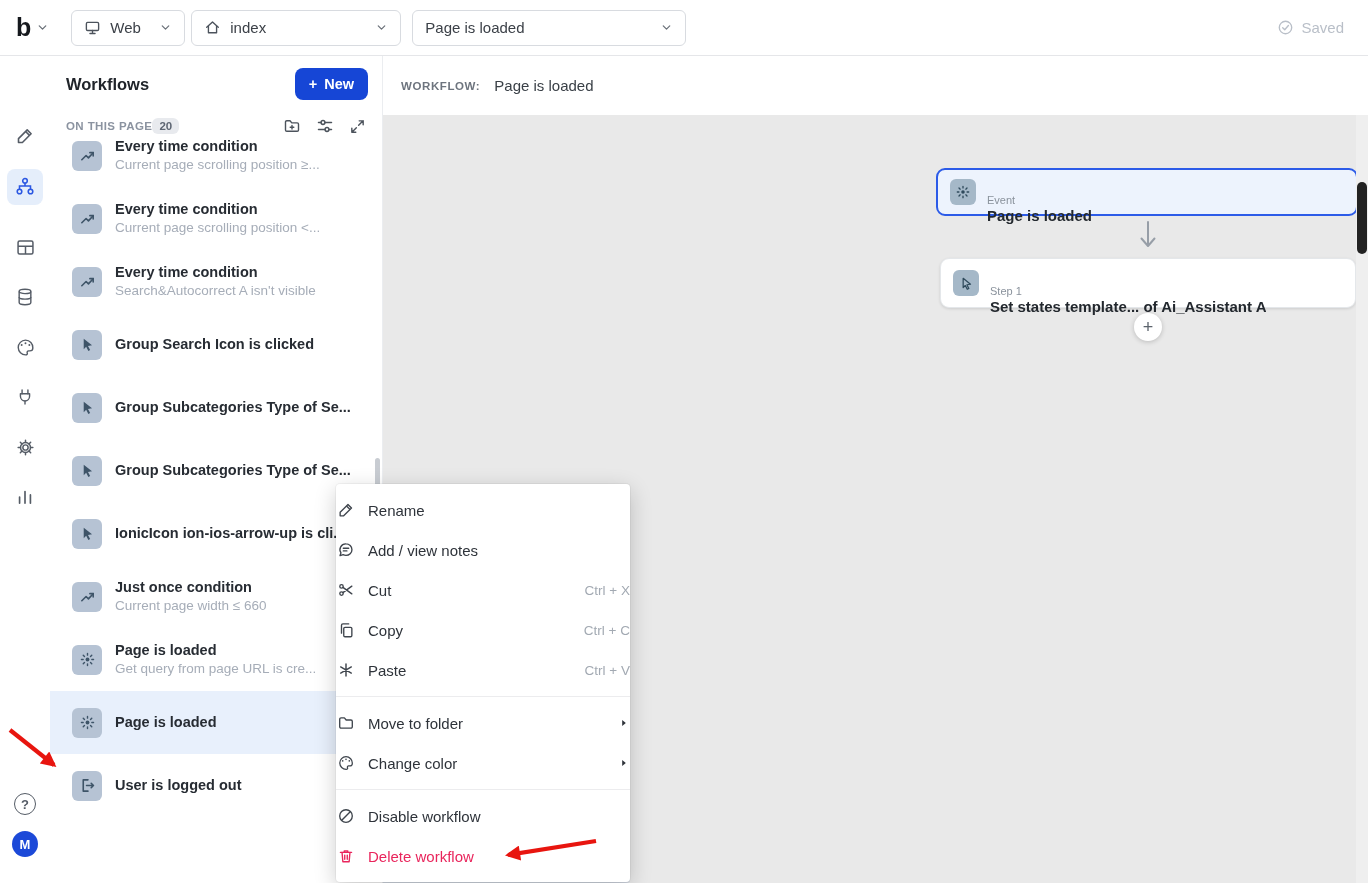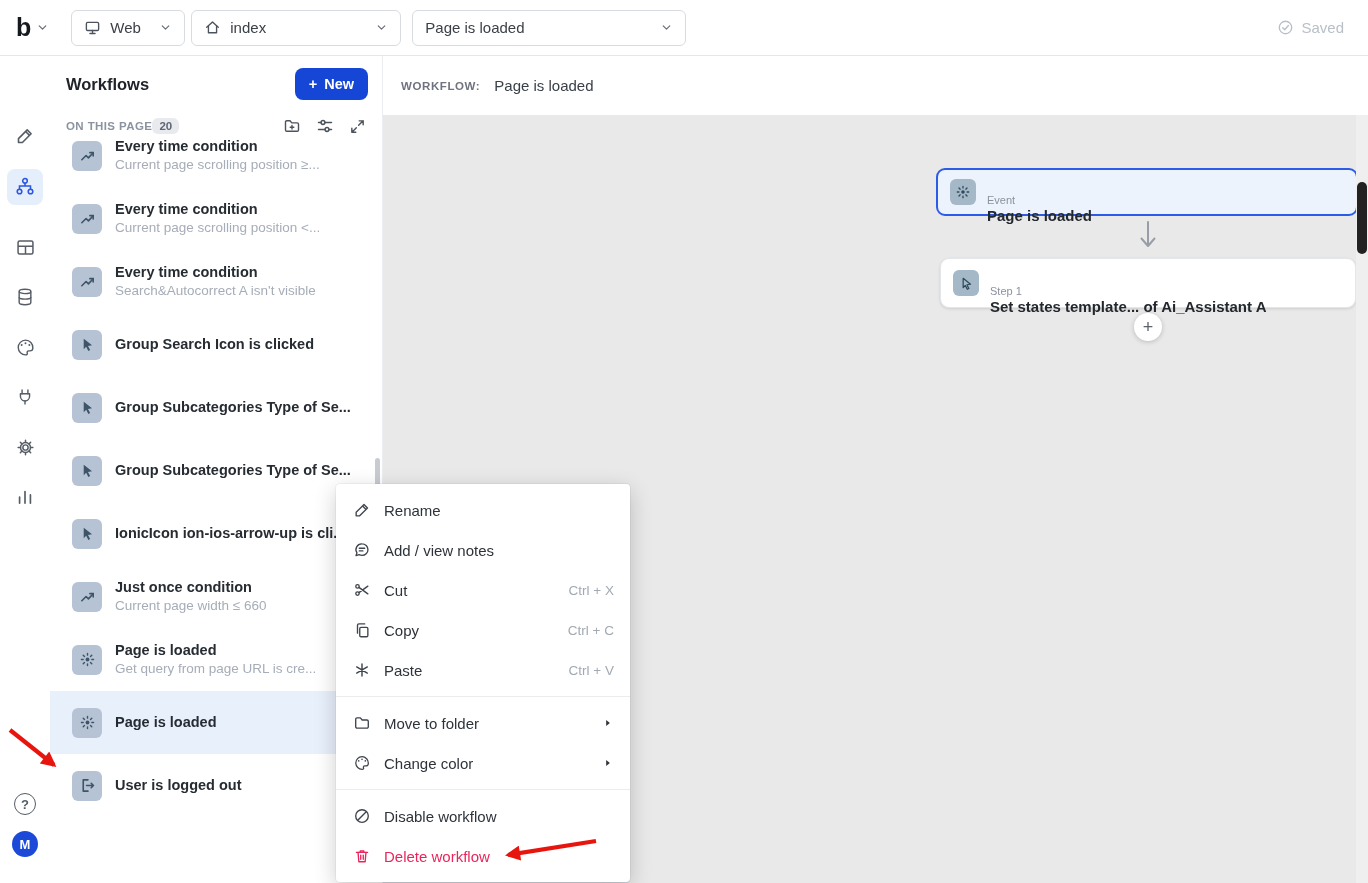--- a/index.html
+++ b/index.html
@@ -89,21 +89,21 @@
   .canvas-scrolltrack { position:absolute; right:0; top:59px; bottom:0; width:12px; background:#efefef; }
   .canvas-scrollthumb { position:absolute; right:1px; top:67px; width:10px; height:72px;
                         background:#222; border-radius:5px; cursor:pointer; }
   .hscroll-thumb { position:absolute; left:230px; bottom:0; width:400px; height:7px;
                    background:#d6dce6; border-radius:3.5px; z-index:6; cursor:pointer; }
 
   
   .ctx-menu { position:absolute; left:336px; top:484px; width:294px; background:#fff; z-index:40;
               border-radius:4px; box-shadow:0 6px 22px rgba(0,0,0,.2), 0 0 0 1px rgba(0,0,0,.04);
               padding:6px 0; }
-  .ctx-item { height:40px; display:flex; align-items:center; padding:0 16px; gap:13px;
+  .ctx-item { height:40px; display:flex; align-items:center; padding:0 0; gap:13px;
               font-size:15px; color:#2e333a; cursor:pointer; }
   .ctx-ic { width:19px; display:flex; justify-content:center; color:#3f454d; }
   .ctx-shortcut { margin-left:auto; color:#a2a9b2; font-size:13.5px; }
   .ctx-caret { margin-left:auto; color:#2e333a; display:flex; }
   .ctx-divider { height:1px; background:#ececee; margin:6px 0; }
   .ctx-item.danger, .ctx-item.danger .ctx-ic { color:#e9255c; }
 
   
   .annot { position:absolute; z-index:60; pointer-events:none; }
   .annot1 { left:0; top:724px; }

